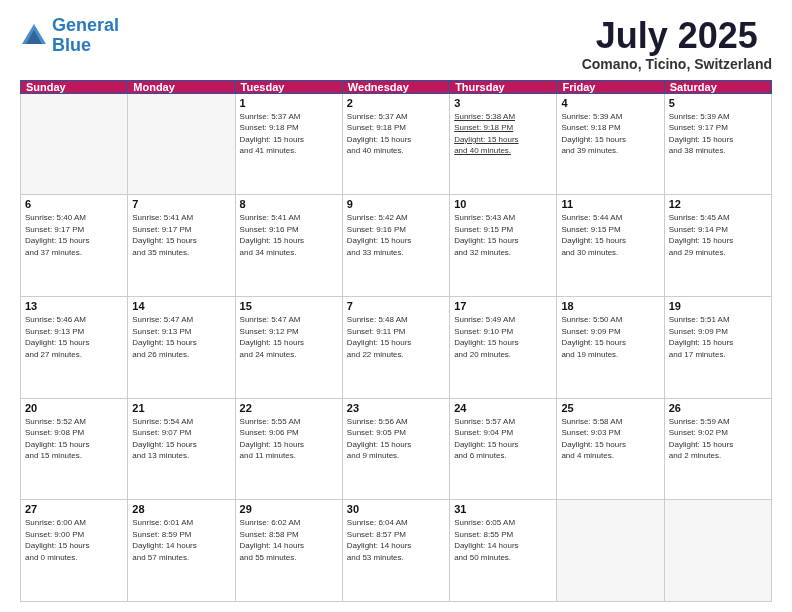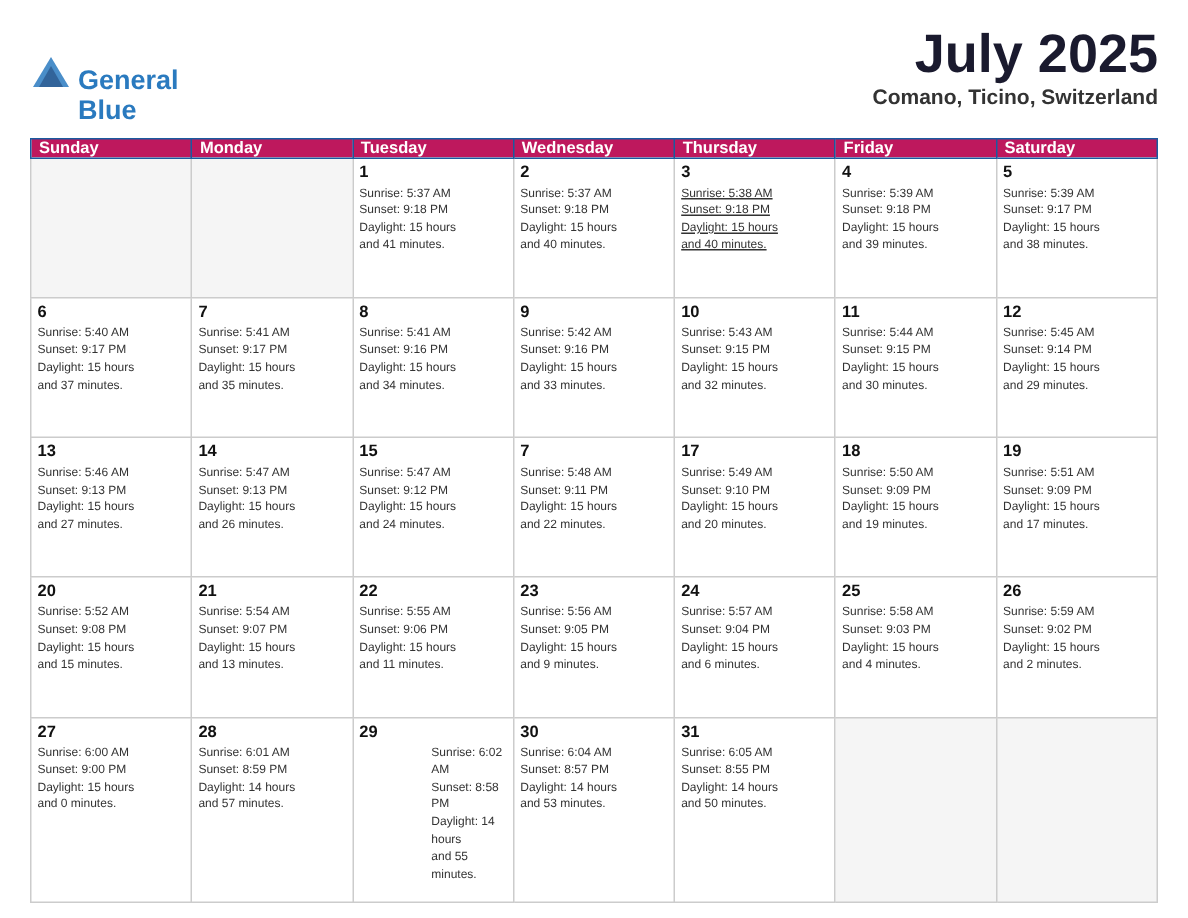--- a/index.html
+++ b/index.html
@@ -25,32 +25,31 @@
     }
     .logo {
       display: flex;
       align-items: center;
     }
     .logo-text {
       font-size: 18px;
       font-weight: bold;
       color: #1a3a6b;
       line-height: 1.1;
-      margin-top: 28px;
     }
     .logo-text span {
       color: #2a7abf;
     }
     .logo-icon {
       width: 28px;
       height: 28px;
       margin-right: 4px;
     }
     .title-area {
-      text-align: right;
+      text-align: center;
     }
     .month-title {
       font-size: 36px;
       font-weight: bold;
       color: #1a1a2e;
       line-height: 1.1;
     }
     .location {
       font-size: 14px;
       color: #333;
@@ -335,21 +334,21 @@
           </td>
           <td>
             <span class="day-num">28</span>
             <div class="day-detail" style="white-space: pre-line;">Sunrise: 6:01 AM
 Sunset: 8:59 PM
 Daylight: 14 hours
 and 57 minutes.</div>
           </td>
           <td>
             <span class="day-num">29</span>
-            <div class="day-detail" style="white-space: pre-line; margin-left: 48px;">Sunrise: 6:02 AM
+            <div class="day-detail" style="white-space: pre-line;">Sunrise: 6:02 AM
 Sunset: 8:58 PM
 Daylight: 14 hours
 and 55 minutes.</div>
           </td>
           <td>
             <span class="day-num">30</span>
             <div class="day-detail" style="white-space: pre-line;">Sunrise: 6:04 AM
 Sunset: 8:57 PM
 Daylight: 14 hours
 and 53 minutes.</div>

